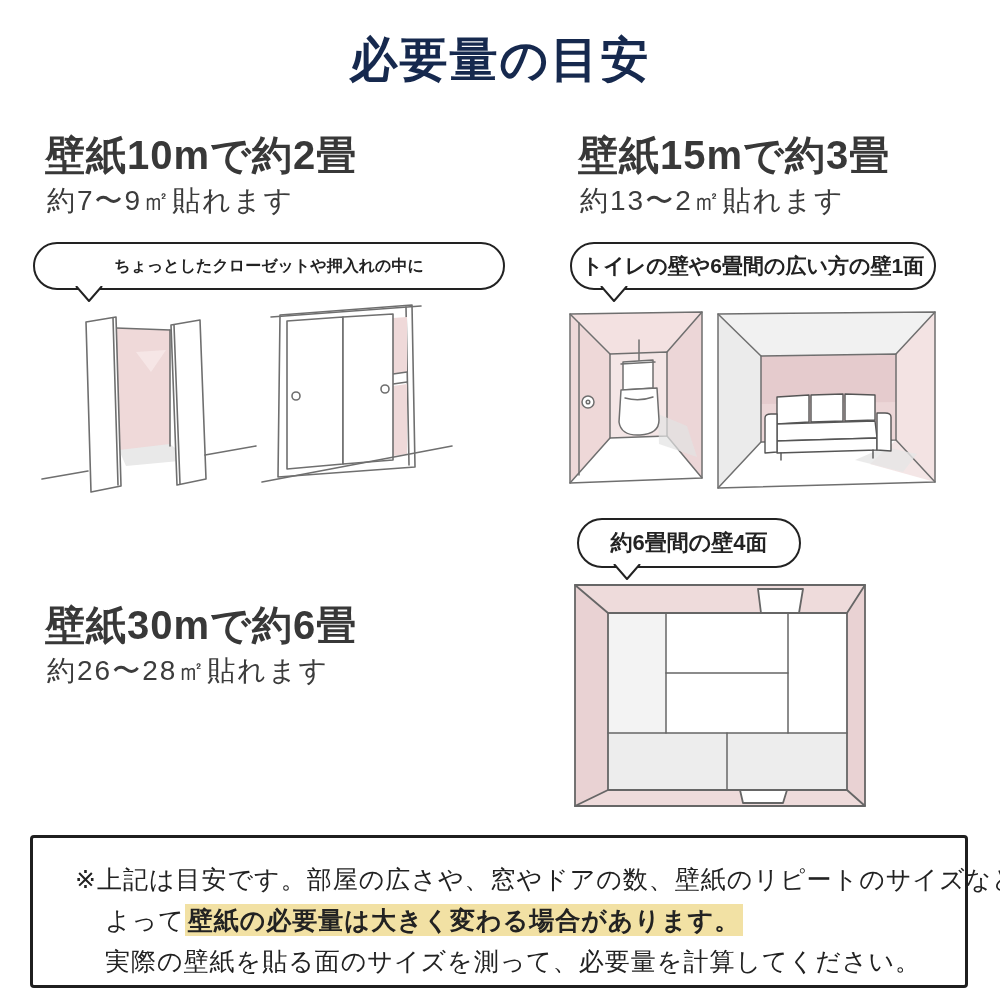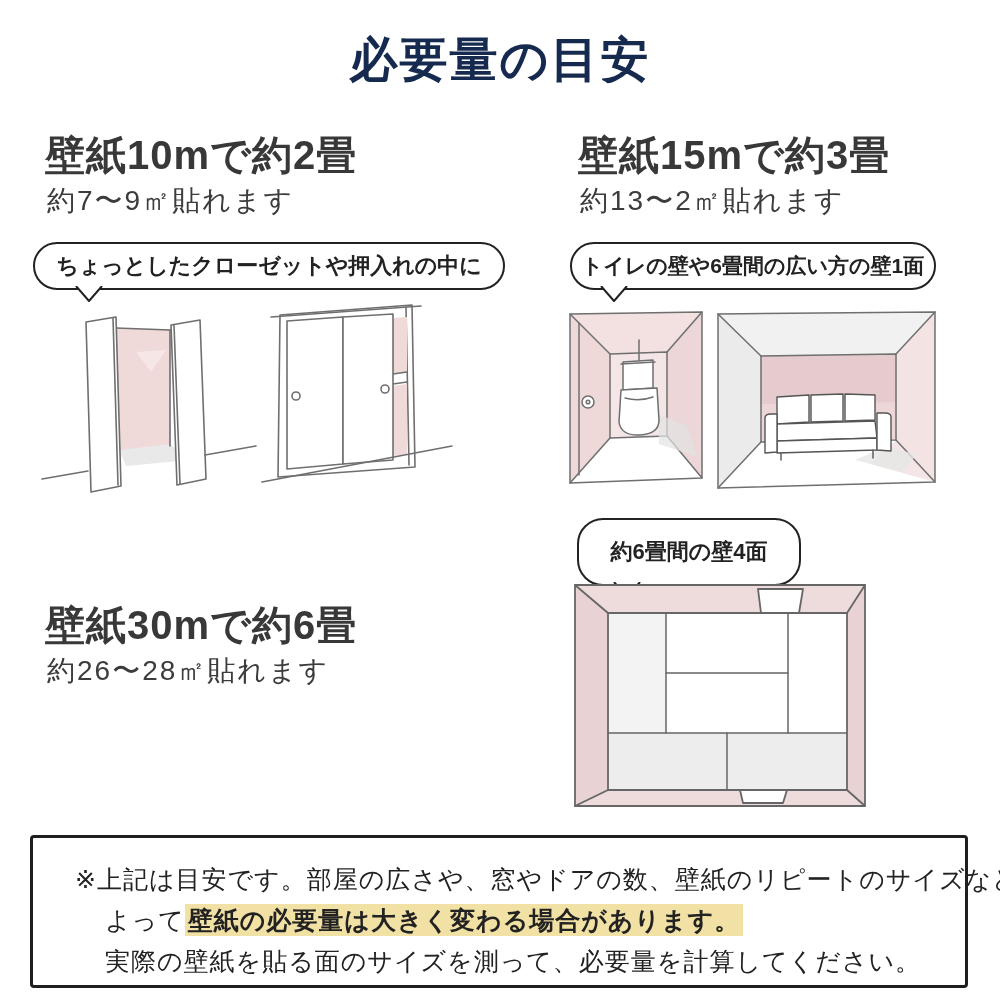--- a/index.html
+++ b/index.html
@@ -17,23 +17,23 @@
   #s10{left:47px;top:182px;}
   #h15{left:578px;top:128px;}
   #s15{left:580px;top:182px;}
   #h30{left:45px;top:598px;}
   #s30{left:47px;top:652px;}
   .bubble{
     position:absolute;box-sizing:border-box;border:2px solid #222;border-radius:26px;
     background:#fff;display:flex;align-items:center;justify-content:center;
     font-weight:700;color:#222;white-space:nowrap;
   }
-  #b10{left:33px;top:242px;width:472px;height:48px;font-size:22px;}
+  #b10{left:33px;top:242px;width:472px;height:48px;font-size:16px;}
   #b15{left:570px;top:242px;width:366px;height:48px;font-size:21px;}
-  #b6{left:577px;top:518px;width:224px;height:68px;font-size:22px;}
+  #b6{left:577px;top:518px;width:224px;height:50px;font-size:22px;}
   .tail{position:absolute;top:calc(100% - 2px);}
   #b10 .tail{left:40px;}
   #b15 .tail{left:28px;}
   #b6 .tail{left:34px;}
   .illus{position:absolute;}
   #illus-closets{left:40px;top:296px;}
   #illus-rooms{left:555px;top:302px;}
   #illus-tatami{left:550px;top:575px;}
   .note-box{
     position:absolute;left:30px;top:835px;width:938px;height:153px;box-sizing:border-box;

